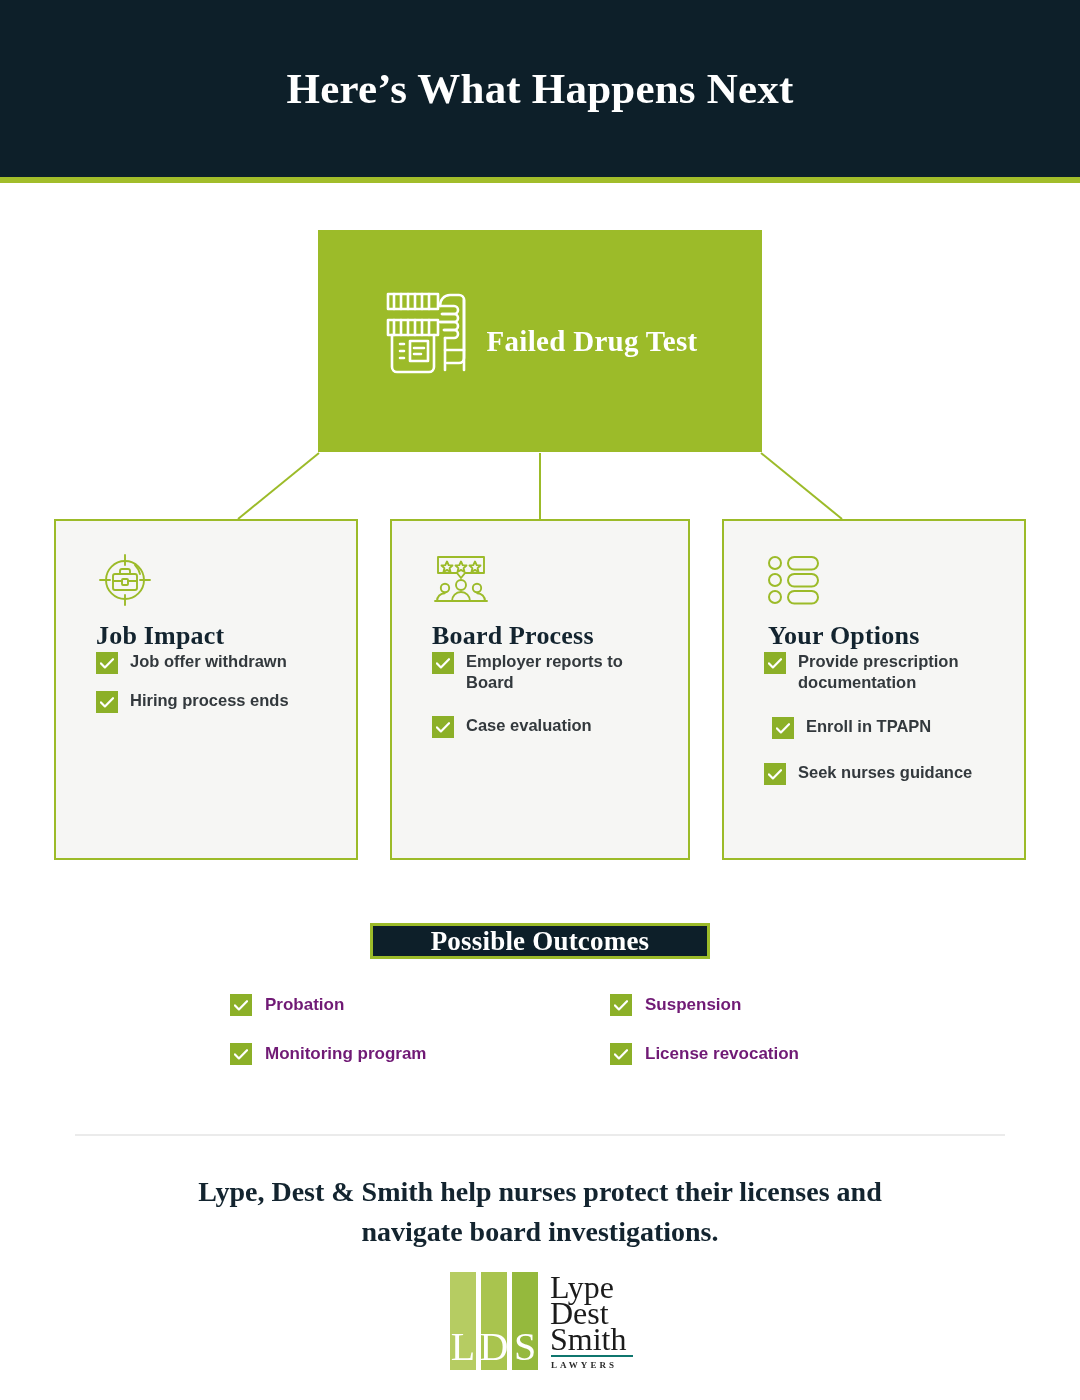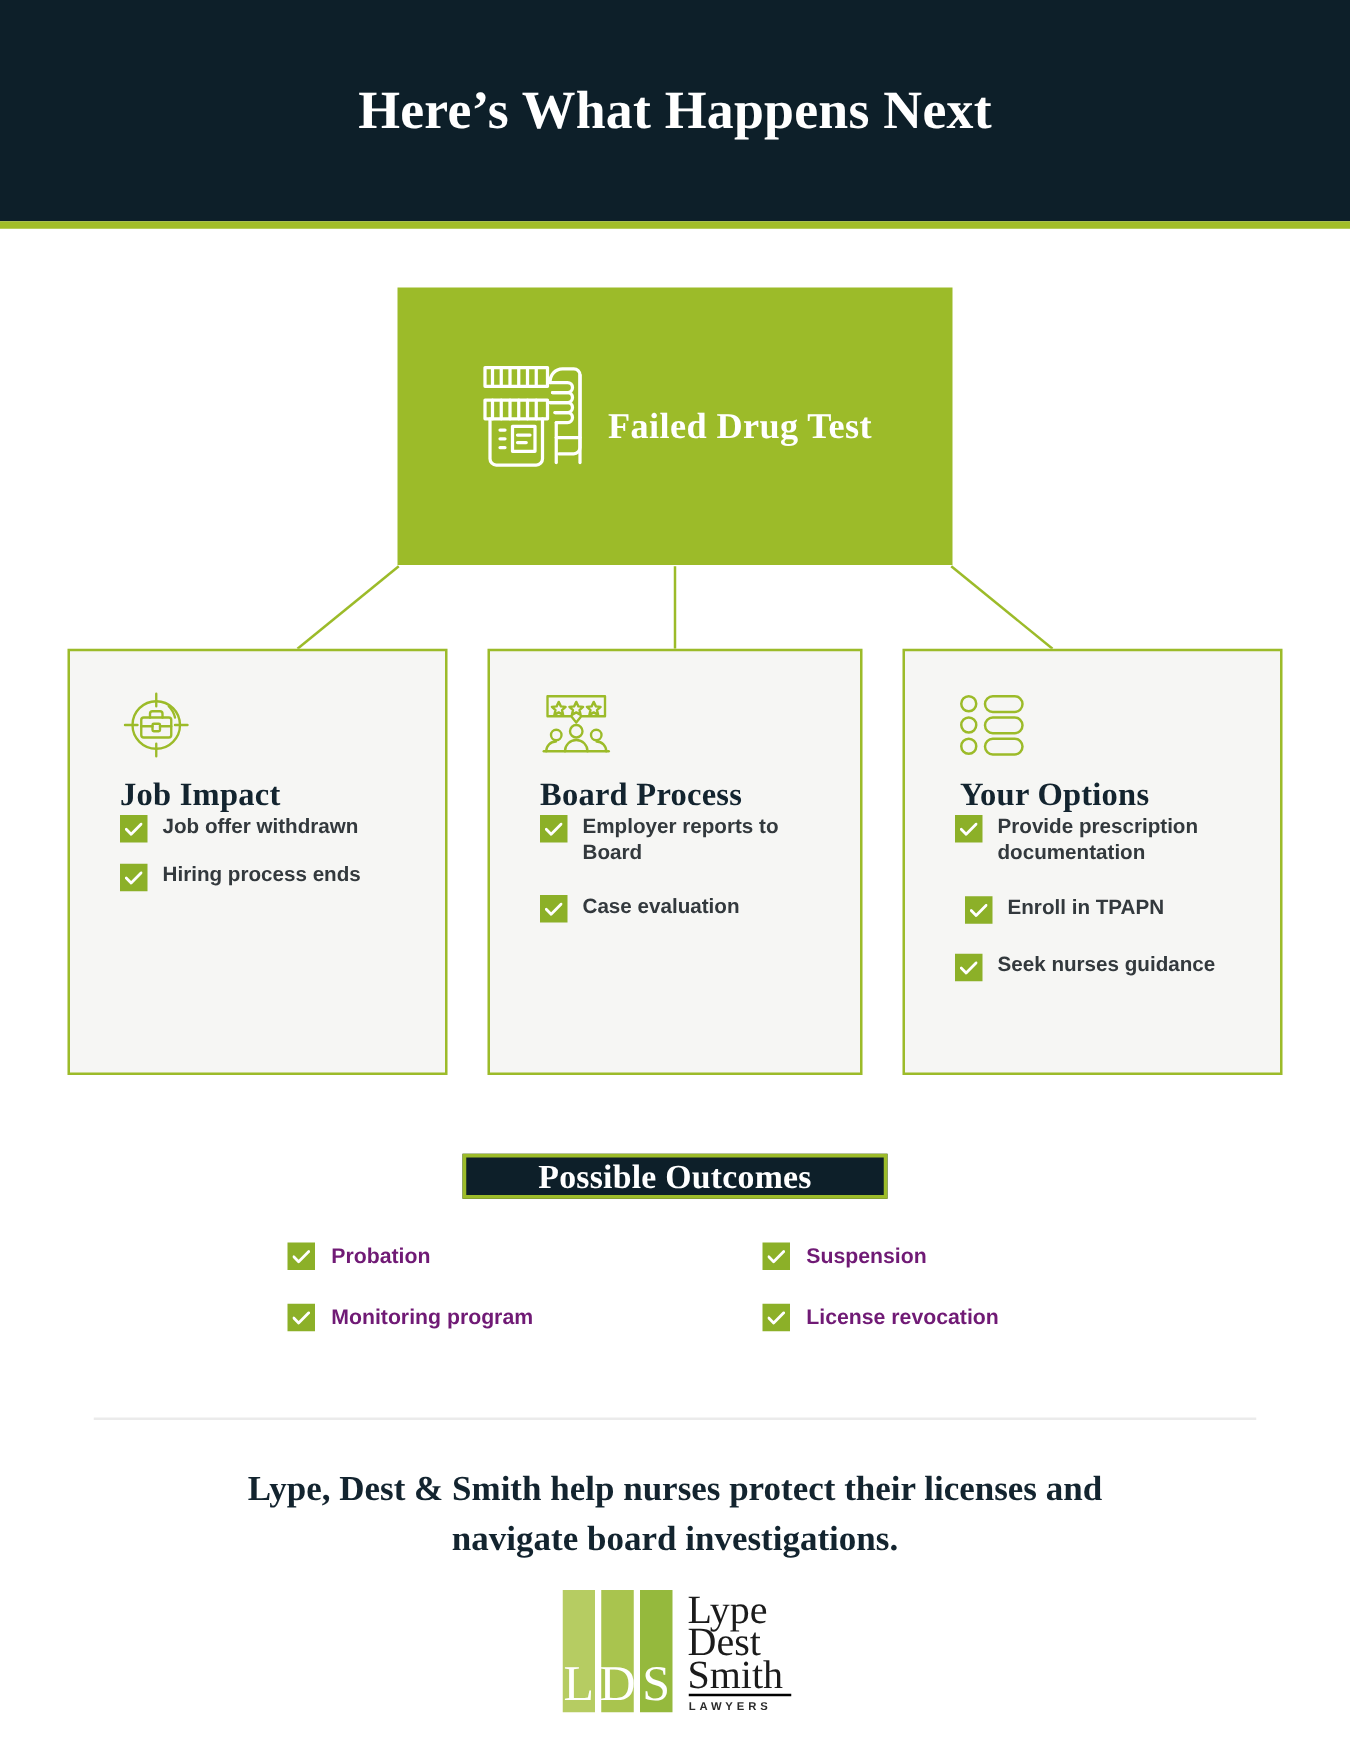--- a/index.html
+++ b/index.html
@@ -196,23 +196,23 @@
     left: 100px; top: 2px;
     font-family: "Liberation Serif", serif;
     font-size: 32px;
     line-height: 26px;
     color: #1b1b1b;
   }
   .logo-lawyers {
     position: absolute;
     left: 101px; top: 83px;
     width: 82px;
-    border-top: 2px solid #000000;
+    border-top: 2px solid #0f766e;
     padding-top: 3px;
-    font-family: Liberation Sans, sans-serif;
+    font-family: Liberation Serif, serif;
     font-size: 9px;
     font-weight: bold;
     letter-spacing: 3.1px;
     color: #2b2b2b;
   }
 </style>
 </head>
 <body>
 
 <div class="header">

